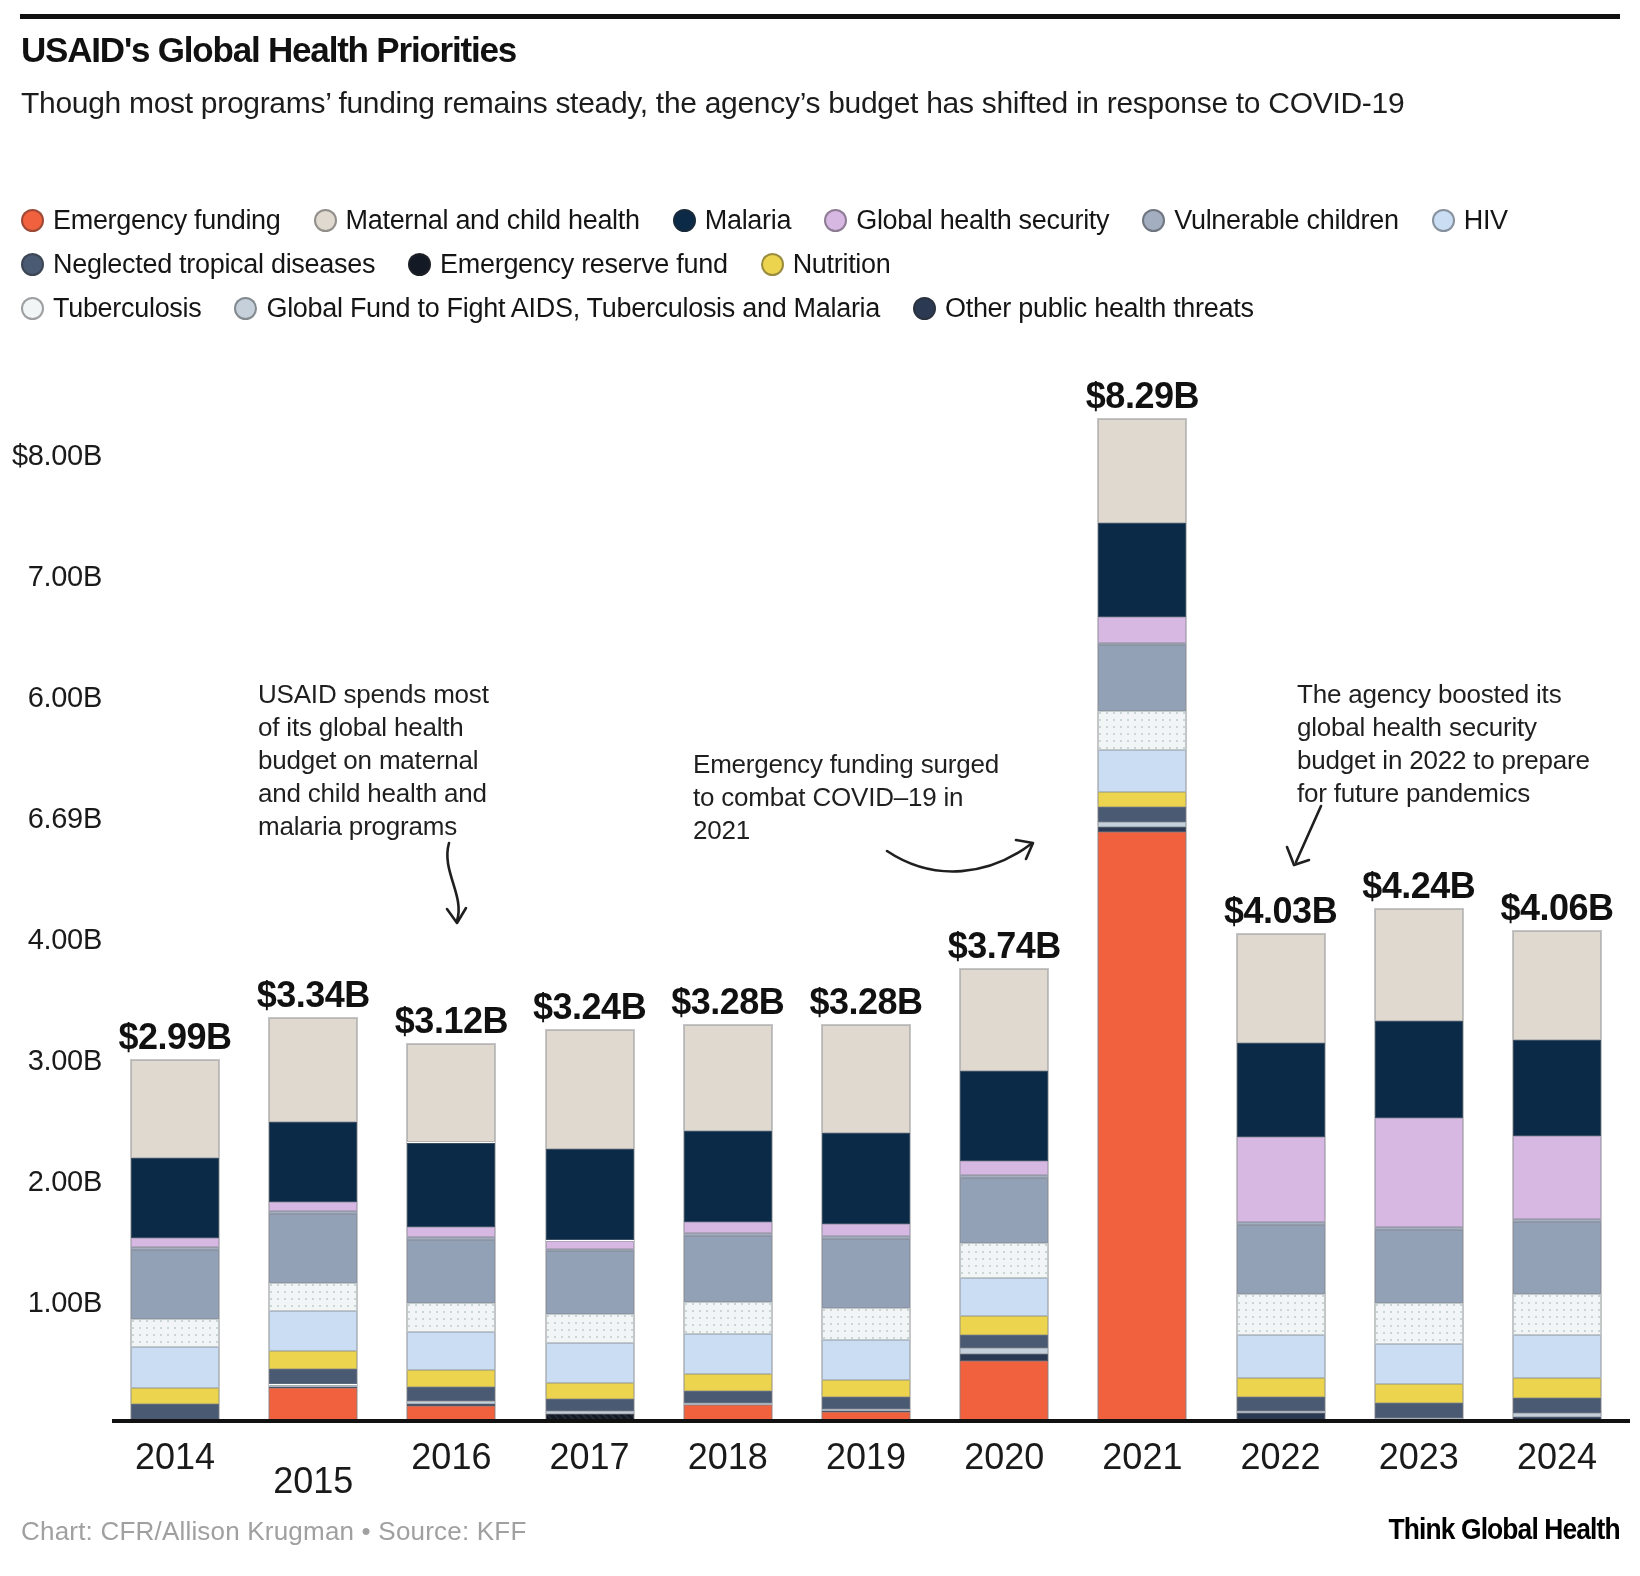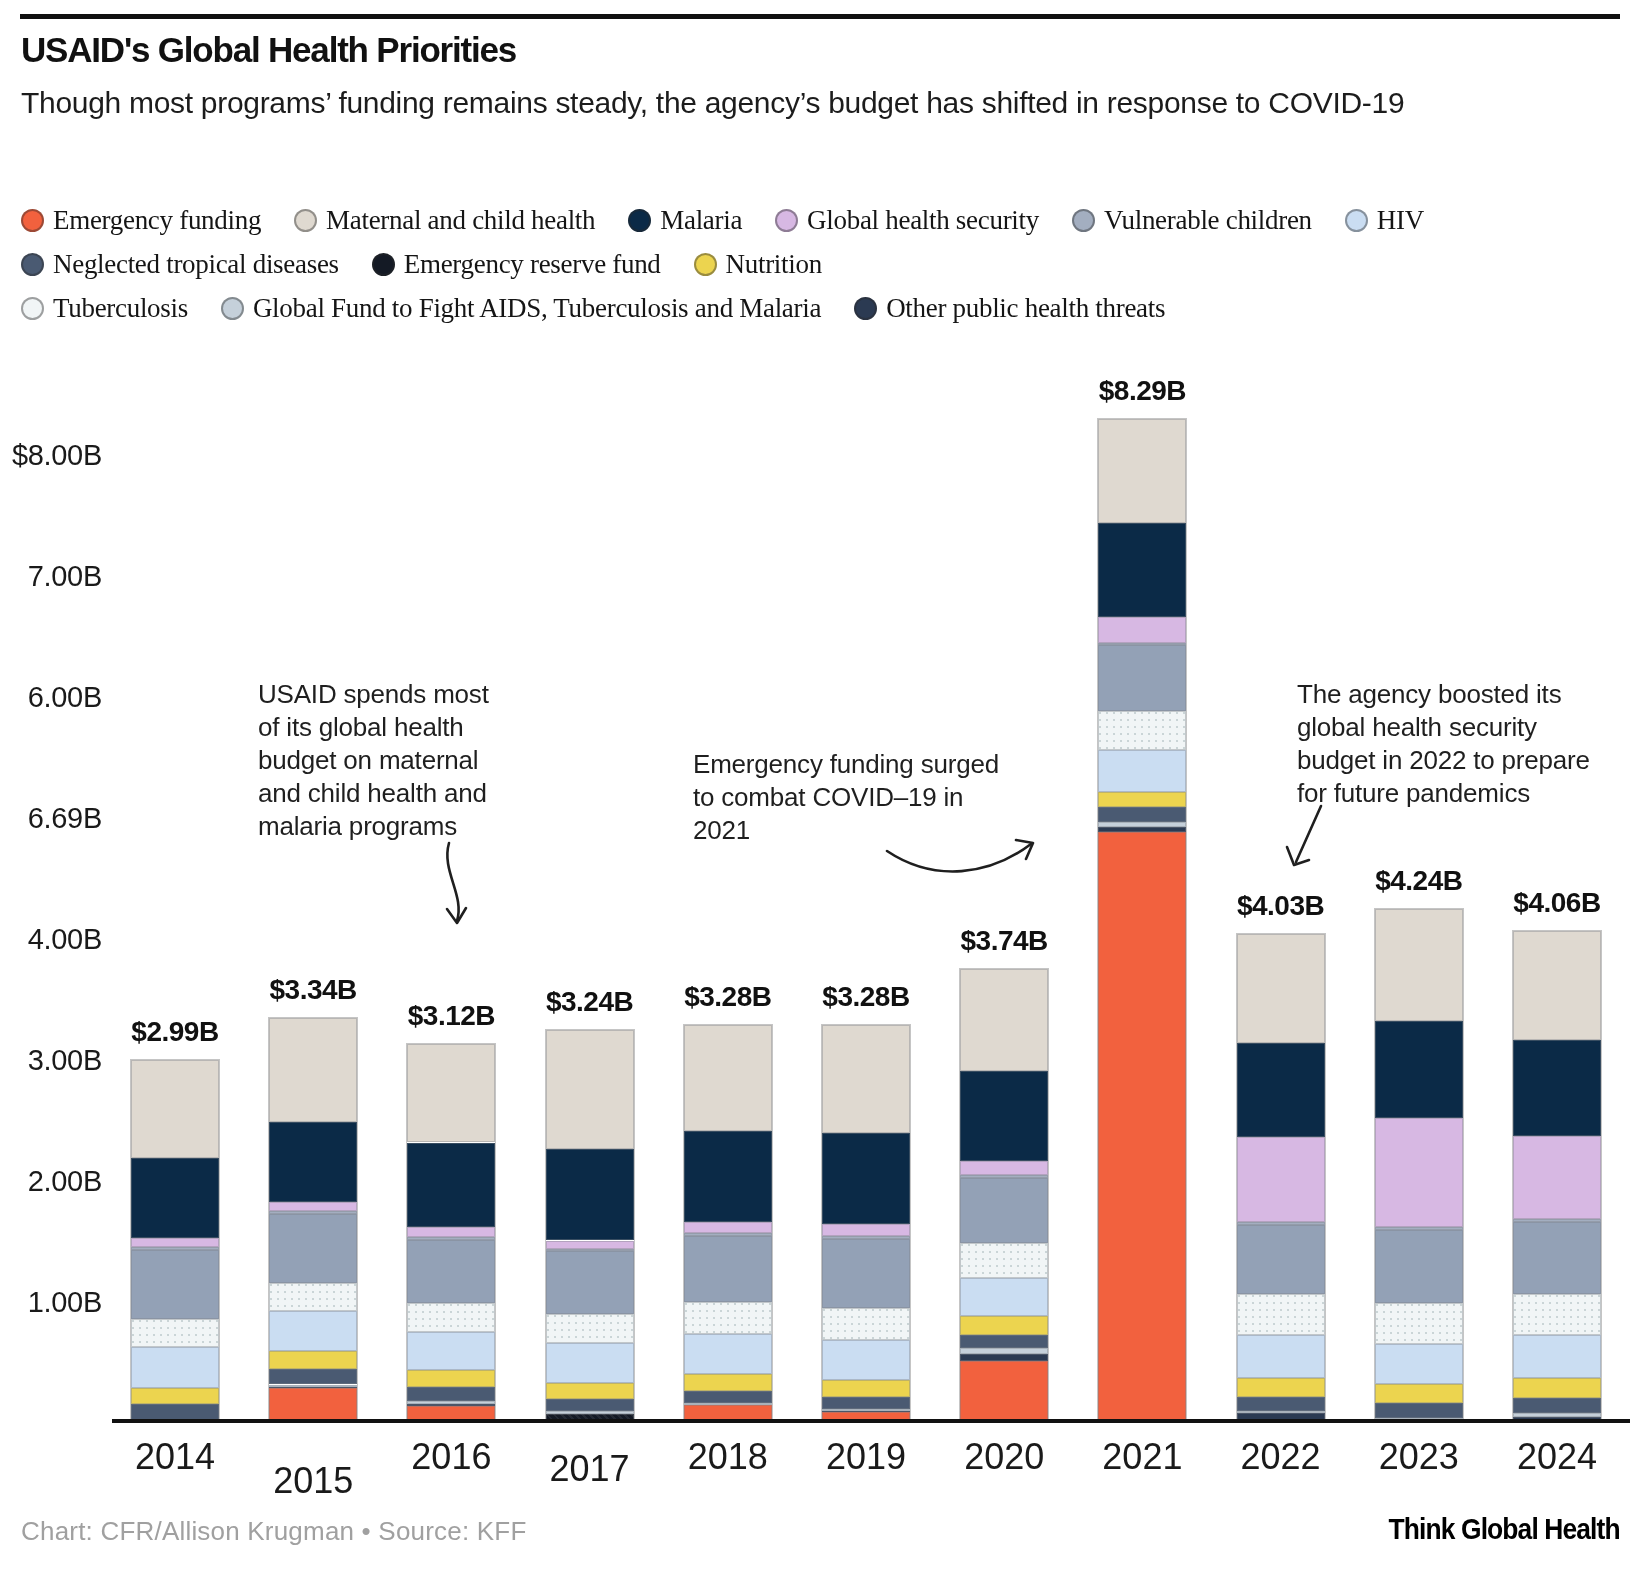--- a/index.html
+++ b/index.html
@@ -5,33 +5,33 @@
   html,body{margin:0;padding:0;background:#ffffff;}
   body{font-family:"Liberation Sans","DejaVu Sans",sans-serif;color:#111;}
   #stage{position:relative;width:1640px;height:1576px;background:#fff;overflow:hidden;}
 
   .top-rule{position:absolute;left:20px;right:20px;top:14px;height:5px;background:#101010;}
 
   .title{position:absolute;left:21px;top:30px;font-size:35px;font-weight:700;letter-spacing:-1.2px;color:#111;}
   .subtitle{position:absolute;left:21px;top:78px;width:1535px;font-size:30px;line-height:50px;letter-spacing:-0.3px;color:#1c1c1c;}
 
   .legend{position:absolute;left:21px;top:205px;width:1600px;}
-  .legend-row{display:flex;flex-wrap:nowrap;align-items:center;margin-bottom:13px;font-family:Liberation Serif, serif;}
+  .legend-row{display:flex;flex-wrap:nowrap;align-items:center;margin-bottom:13px;}
   .legend-item{display:flex;align-items:center;margin-right:33px;cursor:default;}
   .legend-swatch{width:23px;height:23px;border-radius:50%;margin-right:9px;flex:0 0 auto;box-sizing:border-box;}
   .legend-label{font-size:27px;letter-spacing:-0.3px;color:#151515;white-space:nowrap;}
 
   .ytick{position:absolute;width:100px;text-align:right;font-size:29px;color:#1a1a1a;letter-spacing:-0.3px;}
   .xtick{position:absolute;top:1436px;width:140px;text-align:center;font-size:36px;color:#1a1a1a;}
 
   .x-axis{position:absolute;left:112px;top:1419px;width:1518px;height:4px;background:#111;}
 
   .bar{position:absolute;box-shadow:0 0 0 1px rgba(150,150,150,0.55);}
   .seg{position:absolute;left:0;width:100%;box-shadow:inset 0 0 0 1px rgba(125,130,138,0.40);}
-  .bar-total{position:absolute;height:34px;text-align:center;font-size:28px;font-weight:700;letter-spacing:-0.5px;color:#111;}
+  .bar-total{position:absolute;height:34px;text-align:center;font-size:36px;font-weight:700;letter-spacing:-0.5px;color:#111;}
 
   .annotation{position:absolute;font-size:26px;line-height:33px;letter-spacing:-0.2px;color:#1f1f1f;}
 
   .footer-credit{position:absolute;left:21px;top:1516px;font-size:26px;color:#a0a0a0;letter-spacing:0.2px;}
   .brand{position:absolute;right:20px;top:1512px;font-size:30px;font-weight:700;letter-spacing:-1px;color:#000;transform:scaleX(0.88);transform-origin:right center;}
 
   svg.arrows{position:absolute;left:0;top:0;pointer-events:none;}
 </style>
 </head>
 <body>
@@ -162,21 +162,21 @@
         <div class="seg" title="Nutrition (2017): $0.13B" style="bottom: 22.99px; height: 15.73px; background: rgb(236, 212, 79);"></div>
         <div class="seg" title="HIV (2017): $0.33B" style="bottom: 38.72px; height: 39.93px; background: rgb(202, 221, 242);"></div>
         <div class="seg" title="Tuberculosis (2017): $0.24B" style="bottom: 78.65px; height: 29.04px; background: radial-gradient(circle at 2px 2px, rgba(140, 160, 165, 0.38) 1.1px, transparent 1.5px) 0% 0% / 7px 7px rgb(241, 245, 246);"></div>
         <div class="seg" title="Family planning and reproductive health (2017): $0.52B" style="bottom: 107.69px; height: 62.92px; background: rgb(147, 161, 182);"></div>
         <div class="seg" title="Vulnerable children (2017): $0.02B" style="bottom: 170.61px; height: 2.42px; background: rgb(163, 174, 192);"></div>
         <div class="seg" title="Global health security (2017): $0.07B" style="bottom: 173.03px; height: 8.47px; background: rgb(215, 184, 227);"></div>
         <div class="seg" title="Malaria (2017): $0.76B" style="bottom: 181.5px; height: 91.96px; background: rgb(11, 42, 71);"></div>
         <div class="seg" title="Maternal and child health (2017): $0.98B" style="bottom: 273.46px; height: 118.58px; background: rgb(223, 217, 208);"></div>
       </div>
       <div class="bar-total" style="left: 509.6px; width: 160px; top: 985.96px;">$3.24B</div>
-      <div class="xtick" style="left: 519.6px; margin-top: 12px;">2017</div>
+      <div class="xtick" style="left: 519.6px;">2017</div>
       <div class="bar" style="left: 683.8px; top: 1025.12px; width: 88px; height: 396.88px;">
         <div class="seg" title="Emergency funding (2018): $0.14B" style="bottom: 0px; height: 16.94px; background: rgb(242, 97, 62);"></div>
         <div class="seg" title="Global Fund to Fight AIDS, Tuberculosis and Malaria (2018): $0.02B" style="bottom: 16.94px; height: 2.42px; background: rgb(197, 208, 218);"></div>
         <div class="seg" title="Neglected tropical diseases (2018): $0.10B" style="bottom: 19.36px; height: 12.1px; background: rgb(74, 90, 114);"></div>
         <div class="seg" title="Nutrition (2018): $0.14B" style="bottom: 31.46px; height: 16.94px; background: rgb(236, 212, 79);"></div>
         <div class="seg" title="HIV (2018): $0.33B" style="bottom: 48.4px; height: 39.93px; background: rgb(202, 221, 242);"></div>
         <div class="seg" title="Tuberculosis (2018): $0.26B" style="bottom: 88.33px; height: 31.46px; background: radial-gradient(circle at 2px 2px, rgba(140, 160, 165, 0.38) 1.1px, transparent 1.5px) 0% 0% / 7px 7px rgb(241, 245, 246);"></div>
         <div class="seg" title="Family planning and reproductive health (2018): $0.55B" style="bottom: 119.79px; height: 66.55px; background: rgb(147, 161, 182);"></div>
         <div class="seg" title="Vulnerable children (2018): $0.02B" style="bottom: 186.34px; height: 2.42px; background: rgb(163, 174, 192);"></div>
         <div class="seg" title="Global health security (2018): $0.09B" style="bottom: 188.76px; height: 10.89px; background: rgb(215, 184, 227);"></div>

